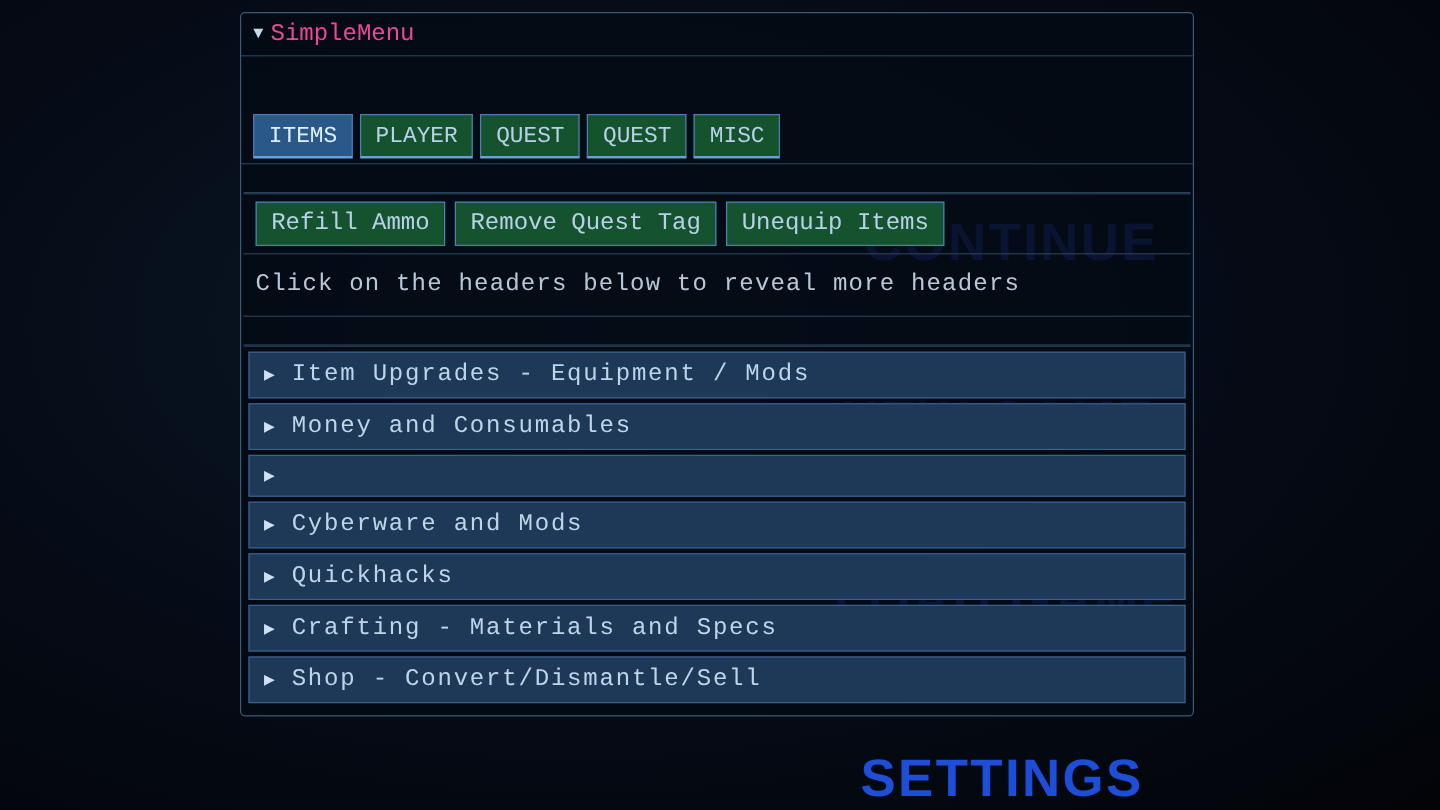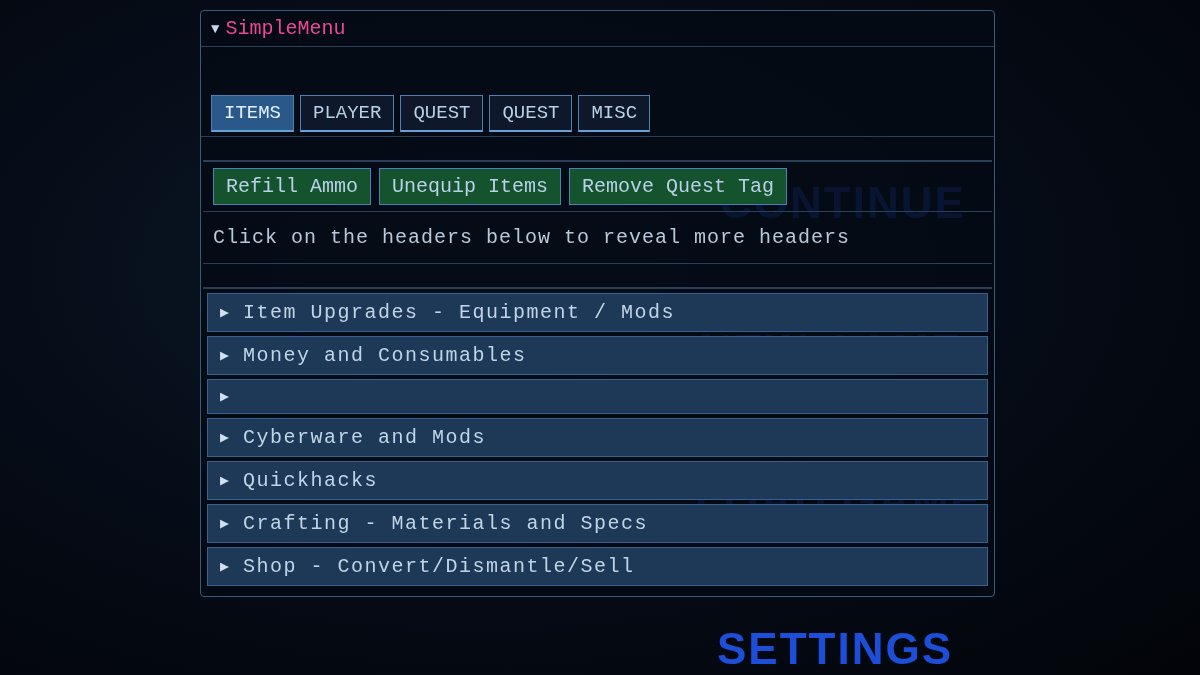--- a/index.html
+++ b/index.html
@@ -75,21 +75,21 @@
       cursor: pointer;
       margin-top: 40px;
     }
     
     .tab.active {
       background: #2a5888;
       color: #e0f0ff;
     }
     
     .tab.inactive {
-      background: #0f172a;
+      background: #14532d;
     }
     
     .button-row {
       display: flex;
       gap: 8px;
       padding: 6px 10px;
       border-top: 1px solid #2a4058;
       border-bottom: 1px solid #2a4058;
       margin: 0 2px;
     }
@@ -173,22 +173,22 @@
     <div class="tab inactive">PLAYER</div>
     <div class="tab inactive">QUEST</div>
     <div class="tab inactive">QUEST</div>
     <div class="tab inactive">MISC</div>
   </div>
 
   <div class="divider-gap"></div>
 
   <div class="button-row">
     <button class="action-button">Refill Ammo</button>
+    <button class="action-button">Remove Quest Tag</button>
     <button class="action-button">Unequip Items</button>
-    <button class="action-button">Remove Quest Tag</button>
   </div>
 
   <div class="hint-row">
     <span class="hint-text">Click on the headers below to reveal more headers</span>
   </div>
 
   <div class="divider-gap"></div>
   <div class="top-border"></div>
 
   <div class="categories">

